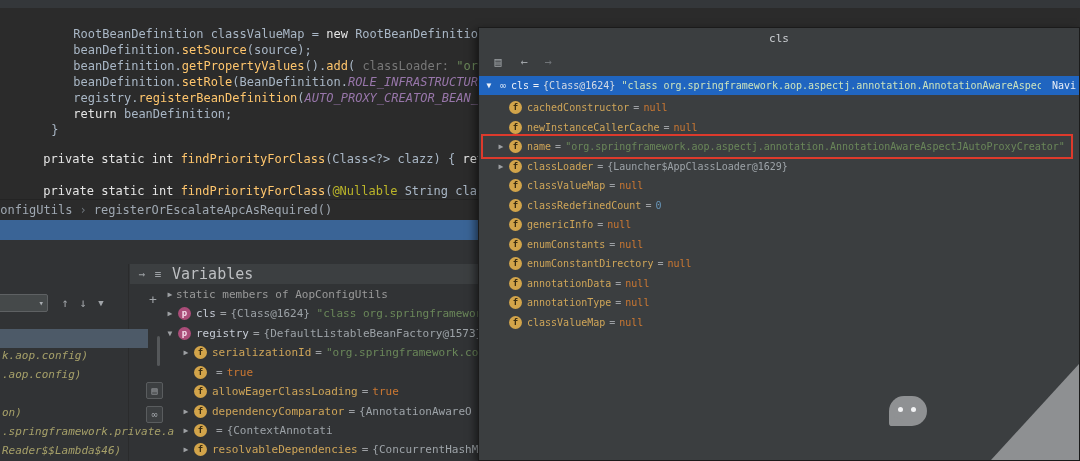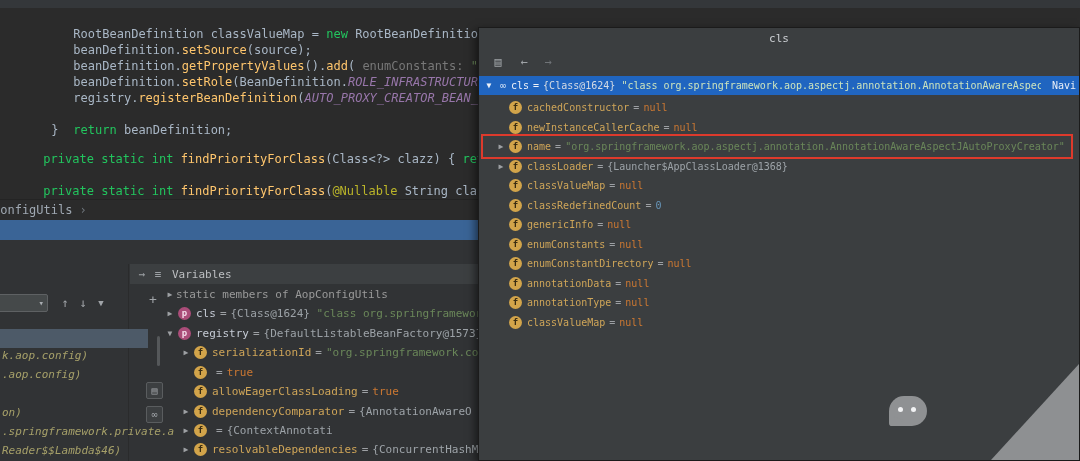--- a/index.html
+++ b/index.html
@@ -5,41 +5,41 @@
   *{margin:0;padding:0;box-sizing:border-box}
   html,body{width:1080px;height:461px;background:#2b2b2b;overflow:hidden}
   #root{position:absolute;top:0;left:0;width:1080px;height:461px;overflow:hidden;
         font-family:"DejaVu Sans Mono",monospace;font-size:12px;color:#a9b7c6}
   .abs{position:absolute}
   
   .topstrip{left:0;top:0;width:1080px;height:8px;background:#34373a}
   
   .editor{left:0;top:8px;width:1080px;height:192px;background:#2b2b2b}
   .code-line{position:absolute;white-space:pre;line-height:16px;height:16px}
-  .kw{color:#22c55e}
+  .kw{color:#e5e5e5}
   .mtd{color:#ffc66d}
   .str{color:#6a8759}
   .num{color:#6897bb}
   .cst{color:#9876aa;font-style:italic}
   .ann{color:#bbb529}
   .hint{color:#58a294;font-style:italic;margin-left:14px}
   .ph{color:#787878}
   
   .breadcrumb-bar{left:0;top:199px;width:478px;height:21px;background:#2b2b2b;border-top:1px solid #242424;
                   display:flex;align-items:center;color:#9fa8b2;font-size:12px;overflow:hidden}
   .crumb1{margin-left:-7px}
   .crumb-sep{color:#6f767d;margin:0 7px}
   
   .bluebar{left:0;top:220px;width:478px;height:20px;background:#3a6496}
   
   .bottom{left:0;top:240px;width:478px;height:221px;background:#313335}
   .panel-divider{left:128px;top:264px;width:1px;height:197px;background:#2a2b2c}
   .tabbar{left:130px;top:264px;width:348px;height:20px;background:#3c3f41;display:flex;align-items:center;color:#bdbfc2}
   .tabbar .ico{width:16px;text-align:center;color:#9da1a5;font-size:11px}
-  .tabbar .lbl{margin-left:6px;font-size:11px}
+  .tabbar .lbl{margin-left:6px;font-size:15px}
   
   .combo{left:-6px;top:294px;width:54px;height:18px;background:#45494a;border:1px solid #5e6163;border-radius:2px;
          display:flex;align-items:center;justify-content:flex-end;color:#a9adb1;font-size:9px;padding-right:3px}
   .tb-ico{position:absolute;width:14px;height:16px;color:#a0a4a8;font-size:12px;text-align:center;line-height:16px}
   .mini-btn{position:absolute;width:17px;height:17px;border:1px solid #5a5d5f;border-radius:2px;background:#3c3f41;
             color:#a0a4a8;font-size:10px;text-align:center;line-height:15px}
   .scroll-thumb{left:157px;top:336px;width:3px;height:30px;background:#55585a;border-radius:2px}
   
   .frames-sel{left:0;top:329px;width:148px;height:19px;background:#4d5a68}
   .frame{position:absolute;left:2px;color:#a6a069;font-style:italic;font-size:11px;white-space:nowrap;line-height:18px}
@@ -95,48 +95,49 @@
   <div class="abs topstrip"></div>
 
   <div class="abs editor">
     <div class="code-line" style="left:30px;top:2px">
       <span>RootBeanDefinition classValueMap = </span><span class="kw">new</span><span> RootBeanDefinition(cls);</span><span class="hint">cls: "class org.springframework.aop.aspectj.annotation.AnnotationAwareAspe</span>
     </div>
     <div class="code-line" style="left:30px;top:18px">
       <span>beanDefinition.</span><span class="mtd">setSource</span><span>(source);</span>
     </div>
     <div class="code-line" style="left:30px;top:34px">
-      <span>beanDefinition.</span><span class="mtd">getPropertyValues</span><span>().</span><span class="mtd">add</span><span>( </span><span class="ph">enumConstants:</span><span class="str"> "order",</span>
+      <span>beanDefinition.</span><span class="mtd">getPropertyValues</span><span>().</span><span class="mtd">add</span><span>( </span><span class="ph">classLoader:</span><span class="str"> "order",</span>
     </div>
     <div class="code-line" style="left:30px;top:50px">
       <span>beanDefinition.</span><span class="mtd">setRole</span><span>(BeanDefinition.</span><span class="cst">ROLE_INFRASTRUCTURE</span><span>);</span>
     </div>
     <div class="code-line" style="left:30px;top:66px">
       <span>registry.</span><span class="mtd">registerBeanDefinition</span><span>(</span><span class="cst">AUTO_PROXY_CREATOR_BEAN_NAME</span>
     </div>
-    <div class="code-line" style="left:30px;top:98px">
+    <div class="code-line" style="left:30px;top:82px">
       <span class="kw">return</span><span> beanDefinition;</span>
     </div>
     <div class="code-line" style="left:8px;top:98px">
       <span>}</span>
     </div>
     <div class="code-line" style="left:0;top:127px">
       <span class="kw">private static int </span><span class="mtd">findPriorityForClass</span><span>(Class&lt;?&gt; clazz) { </span><span class="kw">return</span>
     </div>
     <div class="code-line" style="left:0;top:159px">
       <span class="kw">private static int </span><span class="mtd">findPriorityForClass</span><span>(</span><span class="ann">@Nullable</span><span> String classNa</span>
     </div>
     <div class="code-line" style="left:30px;top:175px">
       <span class="kw">for</span><span> (</span><span class="kw">int</span><span> i = </span><span class="num">0</span><span>; i &lt; </span><span class="cst">APC_PRIORITY_LIST</span><span>.</span><span class="mtd">size</span><span>(); i++) {</span>
     </div>
   </div>
 
   <div class="abs breadcrumb-bar">
     <span class="crumb1">ConfigUtils</span>
     <span class="crumb-sep">›</span>
+    <span>registerOrEscalateApcAsRequired()</span>
   </div>
 
   <div class="abs bluebar"></div>
 
   <div class="abs bottom"></div>
   <div class="abs panel-divider"></div>
 
   <div class="abs tabbar">
     <span class="ico" style="margin-left:4px">→</span>
     <span class="ico">≡</span>
@@ -262,21 +263,21 @@
       <span class="ltr ltr-f">f</span>
       <span class="vname">name</span>
       <span class="veq">=</span>
       <span class="vstr">"org.springframework.aop.aspectj.annotation.AnnotationAwareAspectJAutoProxyCreator"</span>
     </div>
     <div class="prow" style="top:129px">
       <span class="tarrow">▶</span>
       <span class="ltr ltr-f">f</span>
       <span class="vname">classLoader</span>
       <span class="veq">=</span>
-      <span class="vref">{Launcher$AppClassLoader@1368}</span>
+      <span class="vref">{Launcher$AppClassLoader@1629}</span>
     </div>
     <div class="prow" style="top:148px">
       <span class="tarrow"></span>
       <span class="ltr ltr-f">f</span>
       <span class="vname">classValueMap</span>
       <span class="veq">=</span>
       <span class="vkw">null</span>
     </div>
     <div class="prow" style="top:168px">
       <span class="tarrow"></span>

